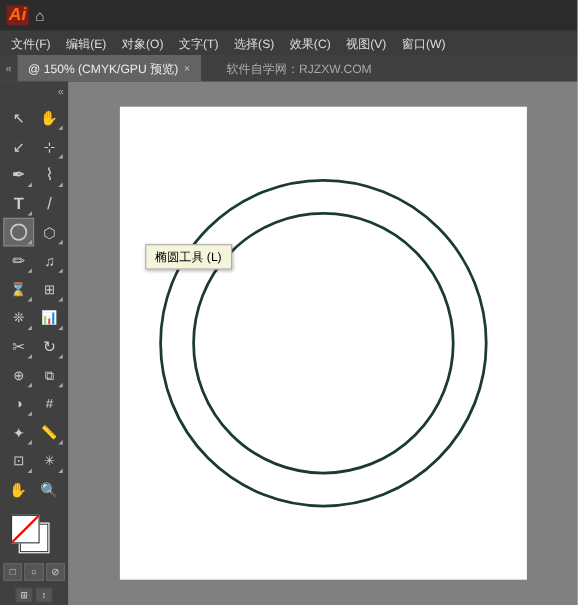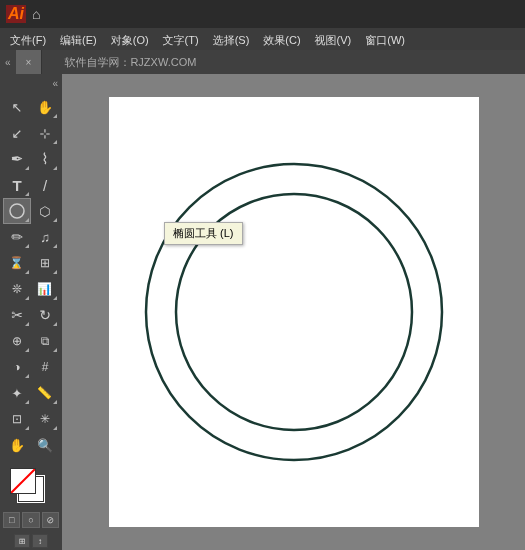--- a/index.html
+++ b/index.html
@@ -257,21 +257,20 @@
       left: 70px;
       background: #f5f5dc;
       border: 1px solid #aaa;
       padding: 3px 8px;
       font-size: 11px;
       color: #000;
       white-space: nowrap;
       z-index: 100;
       pointer-events: none;
       box-shadow: 1px 1px 3px rgba(0,0,0,0.3);
-      margin-left: 32px;
     }
 
     
     .rings-svg {
       position: absolute;
       width: 320px;
       height: 320px;
     }
   </style>
 </head>
@@ -289,20 +288,21 @@
   <span class="menu-item">文字(T)</span>
   <span class="menu-item">选择(S)</span>
   <span class="menu-item">效果(C)</span>
   <span class="menu-item">视图(V)</span>
   <span class="menu-item">窗口(W)</span>
 </div>
 
 <div class="tab-bar">
   <span class="tab-collapse-btn">«</span>
   <div class="tab active">
+    <span>@ 150% (CMYK/GPU 预览)</span>
     <span class="tab-close">×</span>
   </div>
   <span class="tab-website">软件自学网：RJZXW.COM</span>
 </div>
 
 <div class="main-area">
 
   <div class="toolbar">
     <div class="toolbar-top-row">
       <span class="toolbar-collapse">«</span>

